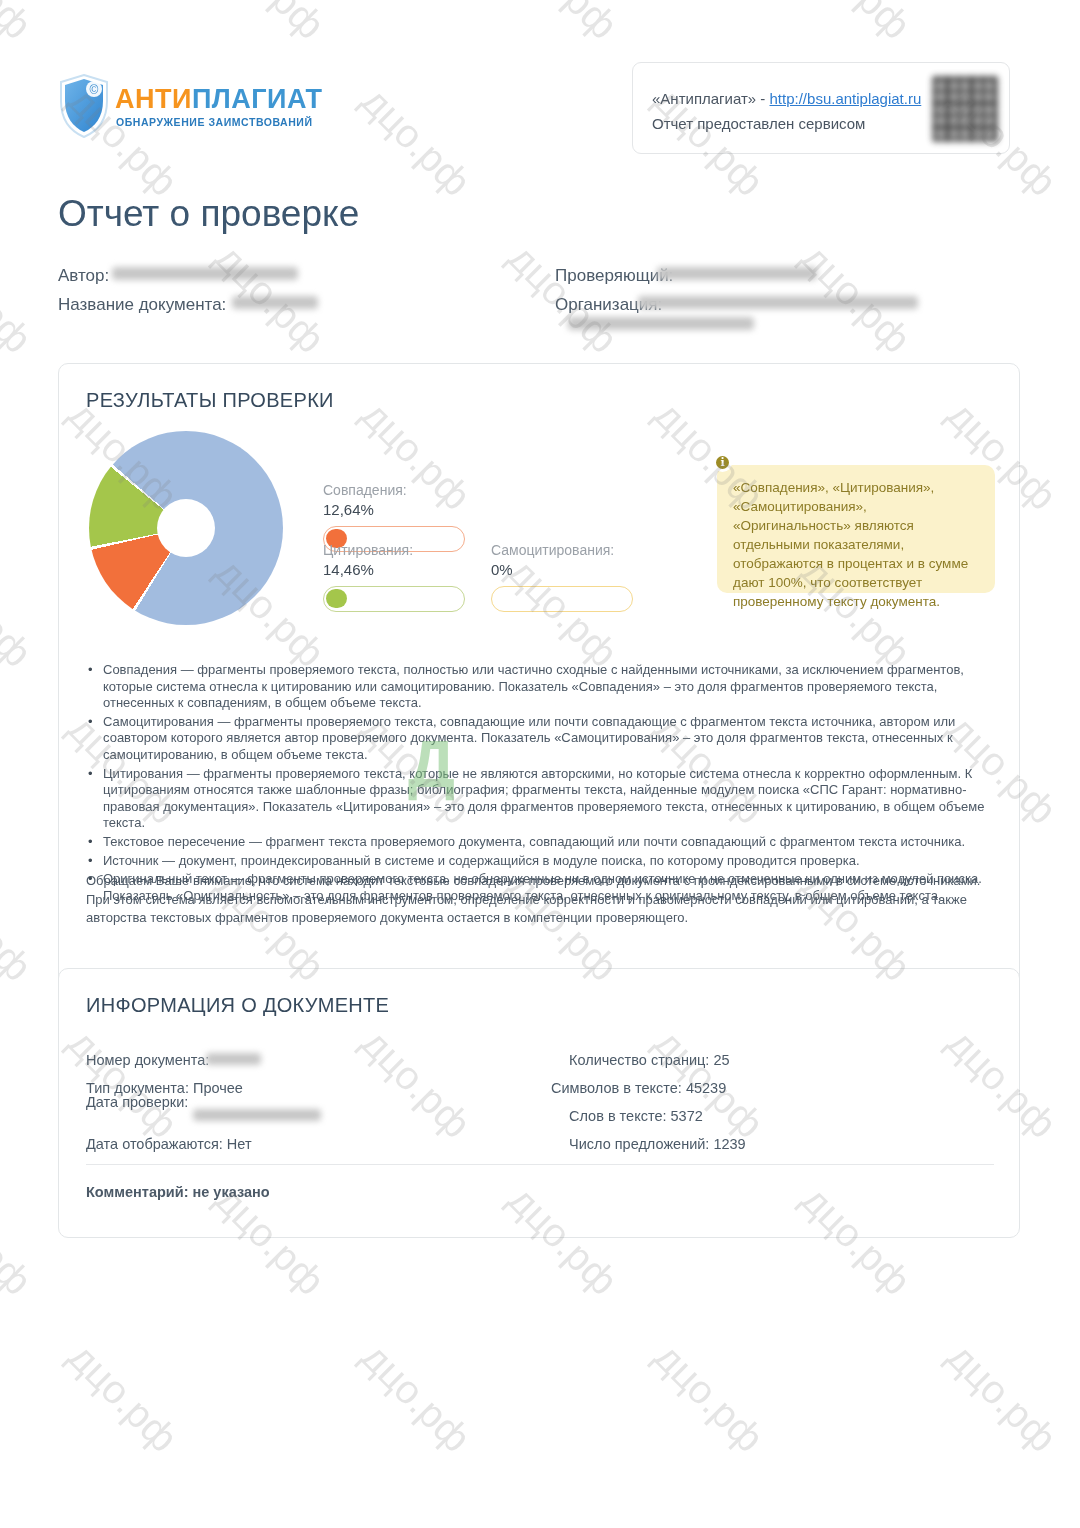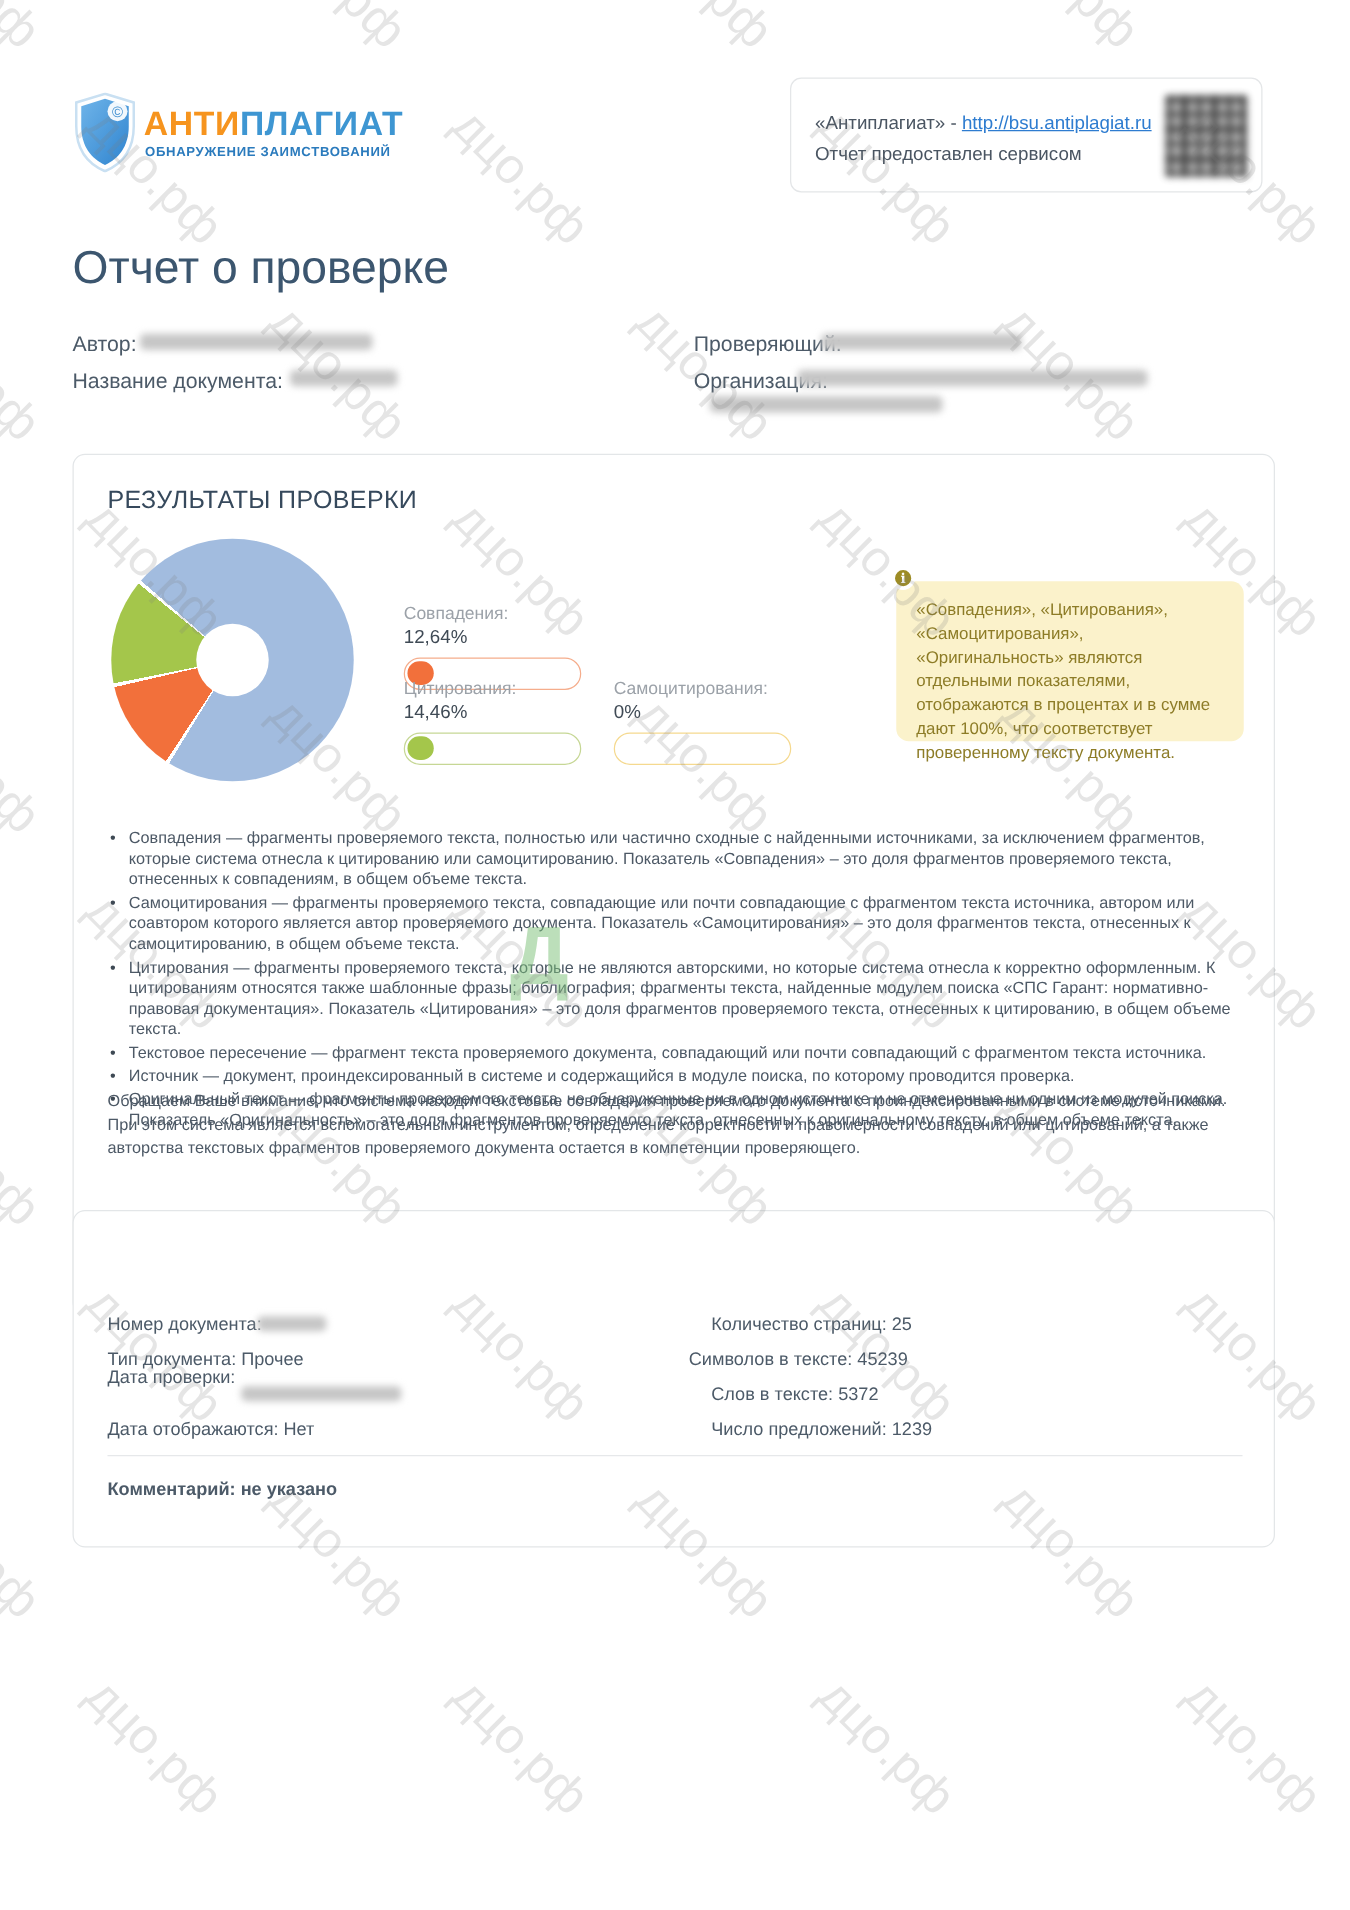--- a/index.html
+++ b/index.html
@@ -145,20 +145,21 @@
       <div class="def-item"><span class="bullet">•</span><span>Цитирования — фрагменты проверяемого текста, которые не являются авторскими, но которые система отнесла к корректно оформленным. К цитированиям относятся также шаблонные фразы; библиография; фрагменты текста, найденные модулем поиска «СПС Гарант: нормативно-правовая документация». Показатель «Цитирования» – это доля фрагментов проверяемого текста, отнесенных к цитированию, в общем объеме текста.</span></div>
       <div class="def-item"><span class="bullet">•</span><span>Текстовое пересечение — фрагмент текста проверяемого документа, совпадающий или почти совпадающий с фрагментом текста источника.</span></div>
       <div class="def-item"><span class="bullet">•</span><span>Источник — документ, проиндексированный в системе и содержащийся в модуле поиска, по которому проводится проверка.</span></div>
       <div class="def-item"><span class="bullet">•</span><span>Оригинальный текст — фрагменты проверяемого текста, не обнаруженные ни в одном источнике и не отмеченные ни одним из модулей поиска. Показатель «Оригинальность» – это доля фрагментов проверяемого текста, отнесенных к оригинальному тексту, в общем объеме текста.</span></div>
     </div>
 
     <div class="notice">Обращаем Ваше внимание, что система находит текстовые совпадения проверяемого документа с проиндексированными в системе источниками. При этом система является вспомогательным инструментом, определение корректности и правомерности совпадений или цитирований, а также авторства текстовых фрагментов проверяемого документа остается в компетенции проверяющего.</div>
   </div>
 
   <div class="card card2">
+    <div class="card-h">ИНФОРМАЦИЯ О ДОКУМЕНТЕ</div>
 
     <div class="info-row" style="left:27px; top:83px;"><span>Номер документа:</span></div>
     <div class="chip" style="left:147px; top:84px; width:55px; height:12px;"></div>
     <div class="info-row" style="left:27px; top:111px;"><span>Тип документа:</span> <span>Прочее</span></div>
     <div class="info-row" style="left:27px; top:125px;"><span>Дата проверки:</span></div>
     <div class="chip" style="left:134px; top:140px; width:128px; height:12px;"></div>
     <div class="info-row" style="left:27px; top:167px;"><span>Дата отображаются:</span> <span>Нет</span></div>
 
     <div class="info-row" style="left:510px; top:83px;"><span>Количество страниц:</span> <span>25</span></div>
     <div class="info-row" style="left:492px; top:111px;text-align:center;"><span>Символов в тексте:</span> <span>45239</span></div>

